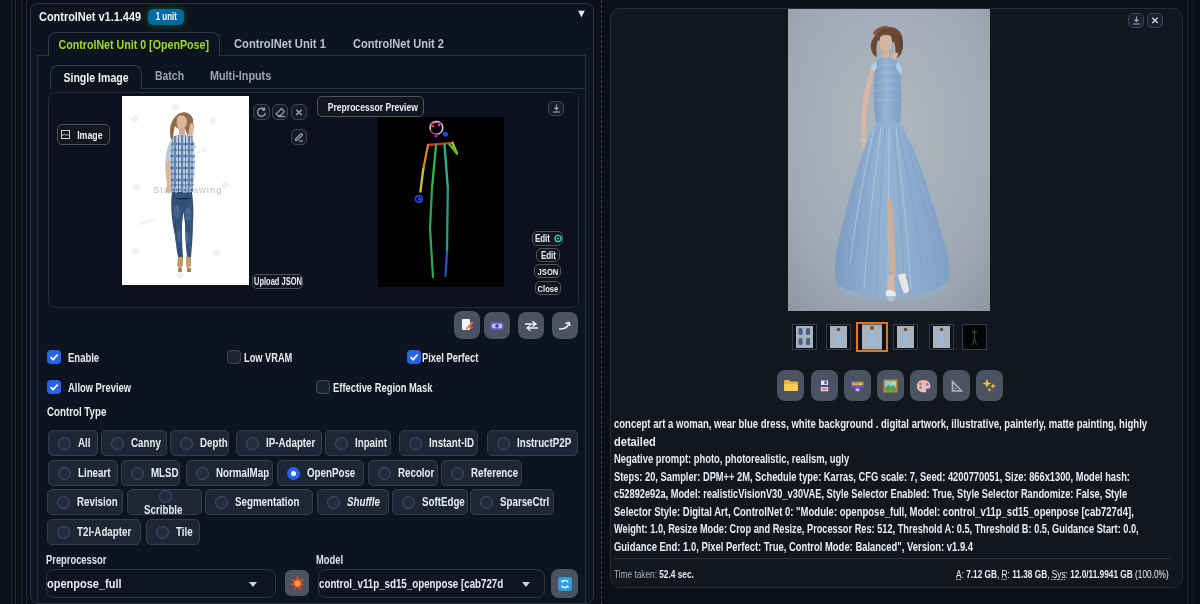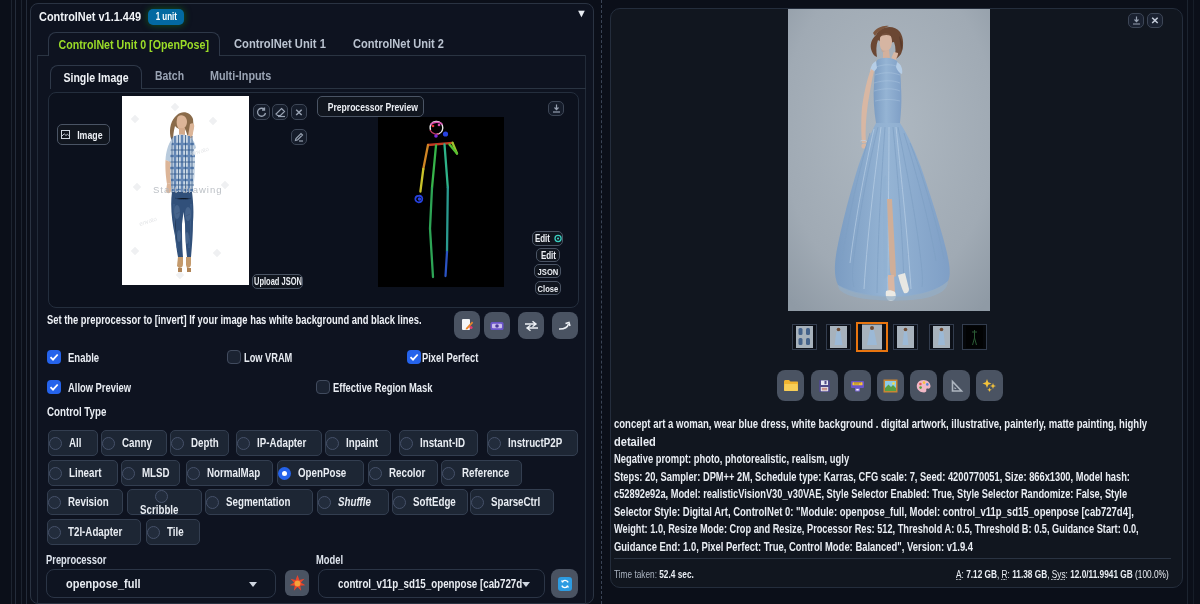--- a/index.html
+++ b/index.html
@@ -9,31 +9,31 @@
   .abs { position:absolute; }
   .vline { position:absolute; top:0; bottom:0; width:1px; }
   .t { display:inline-block; white-space:nowrap; transform-origin:0 50%; }
   .tc { display:inline-block; white-space:nowrap; transform-origin:50% 50%; }
   .chip { position:absolute; background:#11161f; border:1px solid #4a5464; border-radius:5px;
     color:#eceff4; font-weight:700; white-space:nowrap; display:flex; align-items:center; justify-content:center; }
   .sbtn { position:absolute; background:rgba(30,38,52,.55); border:1px solid #3d4656; border-radius:5px;
     color:#98a2b2; display:flex; align-items:center; justify-content:center; }
   .gbtn { position:absolute; background:#4a5362; border-radius:8px; display:flex; align-items:center; justify-content:center; }
   .cell { position:absolute; height:26px; background:#1d2634; border:1px solid #333e50;
-    border-radius:5px; display:flex; align-items:center; 
+    border-radius:5px; display:flex; align-items:center; padding-left:9px;
     color:#e8ecf2; font-weight:700; font-size:12.5px; }
   .rad { width:13px; height:13px; border-radius:50%; background:#222c3c; border:1px solid #46516a;
     flex:0 0 auto; margin-right:7px; position:relative; }
   .radon { width:13px; height:13px; border-radius:50%; background:#2563eb; flex:0 0 auto; margin-right:7px; position:relative; }
   .radon:after { content:""; position:absolute; left:4px; top:4px; width:5px; height:5px; border-radius:50%; background:#fff; }
   .cb { position:absolute; width:14px; height:14px; border-radius:4px; background:#1b2332; border:1px solid #414b5e; }
   .cbon { position:absolute; width:14px; height:14px; border-radius:4px; background:#2563eb; }
   .cbl { position:absolute; color:#e8ecf2; font-weight:700; font-size:12.5px; }
   .dd { position:absolute; height:29px; background:#0e1421; border:1px solid #2b3546;
-    border-radius:8px; color:#e8ecf2; font-weight:700; font-size:12.5px; display:flex; align-items:center; padding-left:19px; }
+    border-radius:8px; color:#e8ecf2; font-weight:700; font-size:12.5px; display:flex; align-items:center; padding-left:0; }
   .caret { width:0; height:0; border-left:4px solid transparent; border-right:4px solid transparent;
     border-top:5px solid #cfd6e0; position:absolute; top:12px; }
 </style>
 </head>
 <body>
 <div id="page">
   <div class="vline" style="left:11px;background:#1d2430;"></div>
   <div class="vline" style="left:15px;background:#242c3a;"></div>
   <div class="vline" style="left:21px;background:#1d2430;"></div>
   <div class="vline" style="left:26px;background:#242c3a;"></div>
@@ -231,21 +231,20 @@
         <span class="tc" style="transform:scaleX(.8);">JSON</span>
       </div>
     <div class="chip" style="left:504px;top:277px;width:26px;height:14px;font-size:9.5px;">
         <span class="tc" style="transform:scaleX(.8);">Close</span>
       </div>
 
     <div class="chip" style="left:221px;top:270px;width:51px;height:15px;font-size:10px;">
         <span class="tc" style="transform:scaleX(.75);">Upload JSON</span>
       </div>
 
-    <div class="abs" style="left:16px;top:309px;color:#eef1f6;font-weight:700;font-size:12.5px;"><span class="t" style="transform:scaleX(.75);">Set the preprocessor to [invert] If your image has white background and black lines.</span></div>
 
     <div class="gbtn" style="left:423px;top:307px;width:26px;height:28px;">
       <svg width="13" height="14" viewBox="0 0 13 14">
           <rect x="1" y="1" width="8" height="11" rx="1" fill="#f4f6f8"></rect>
           <path d="M5 10 L11 3.5 L12.2 4.8 L6.5 11.2 L4.6 11.6 Z" fill="#e8852c"></path>
           <circle cx="10" cy="9.5" r="1.6" fill="#e23a6e"></circle>
         </svg>
     </div>
     <div class="gbtn" style="left:453px;top:308px;width:26px;height:27px;">
       <svg width="14" height="10" viewBox="0 0 14 10">

